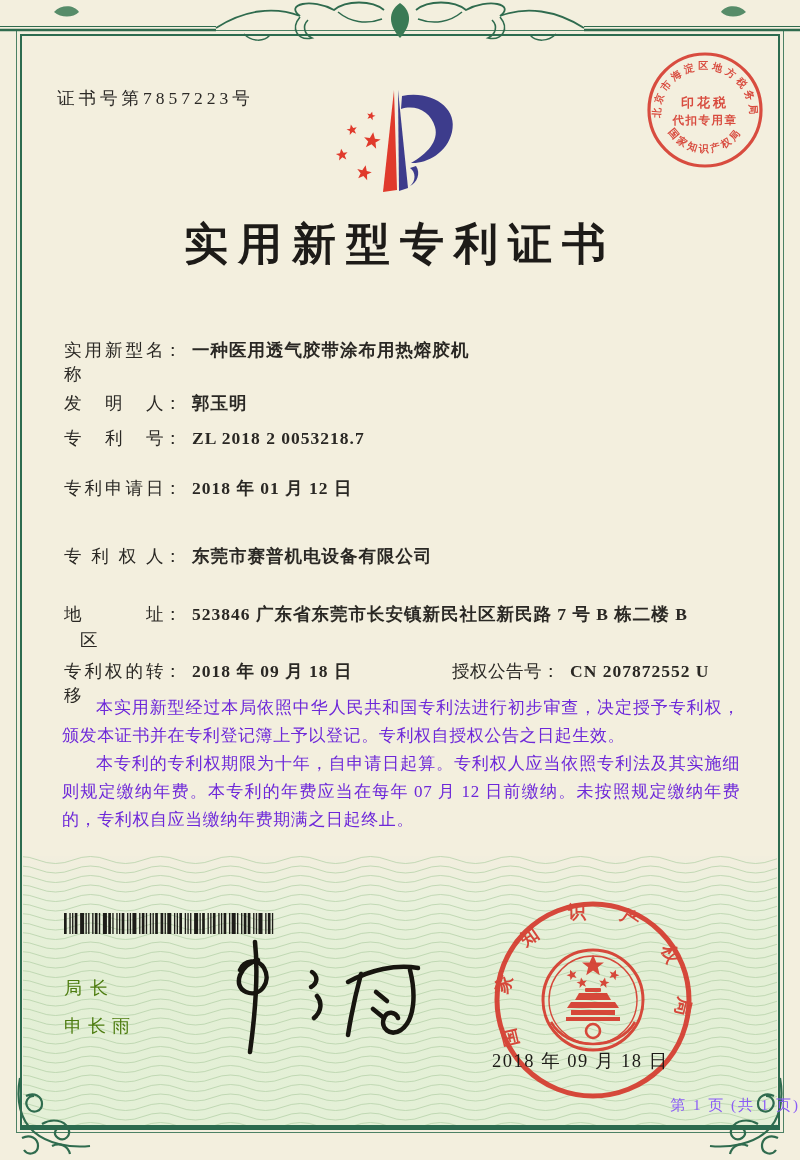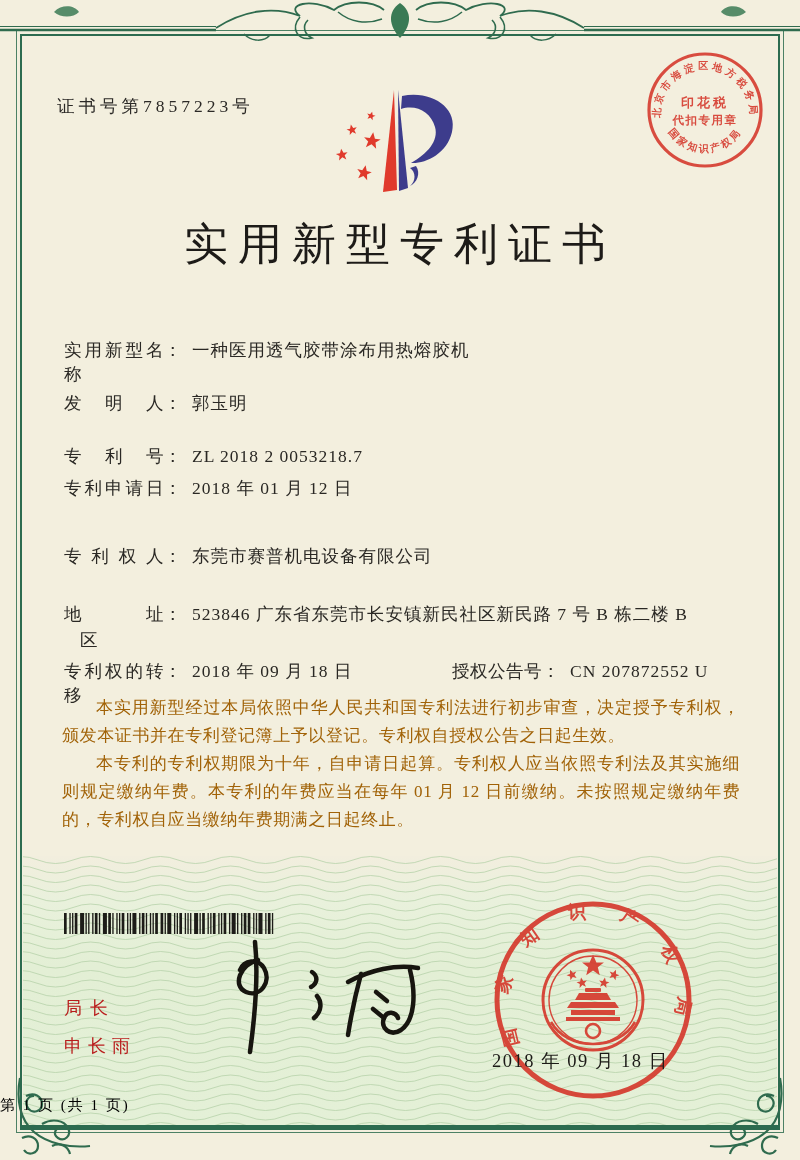--- a/index.html
+++ b/index.html
@@ -14,39 +14,39 @@
   .frame-outer{position:absolute;left:16px;top:30px;width:768px;height:1103px;
     border:1px solid #4c8165;box-sizing:border-box;z-index:6;pointer-events:none;}
   .frame-inner{position:absolute;left:20px;top:34px;width:760px;height:1096px;
     border:2px solid #2c6b4f;border-bottom-width:5px;box-sizing:border-box;z-index:6;pointer-events:none;}
   
   .wave-zone{position:absolute;left:23px;top:856px;width:754px;height:271px;z-index:1;
     background:linear-gradient(180deg,#f2eede 0px,#e9f1dc 45px,#e3efd5 110px,#e4f0d7 100%);overflow:hidden;}
   .wave-zone svg{display:block;}
   .wave-zone path{fill:none;stroke:#b7d2aa;stroke-width:1;opacity:.8;}
   
-  .cert-no{position:absolute;left:57px;top:86px;font-size:17.5px;letter-spacing:4px;color:#2b2926;z-index:10;margin-top:8px;}
+  .cert-no{position:absolute;left:57px;top:86px;font-size:17.5px;letter-spacing:4px;color:#2b2926;z-index:10;}
   .title{position:absolute;left:0;top:215px;width:800px;text-align:center;
-    font-size:44px;font-weight:normal;letter-spacing:10px;color:#1d1b18;z-index:10;}
+    font-size:44px;font-weight:bold;letter-spacing:10px;color:#1d1b18;z-index:10;}
   
   .frow{position:absolute;left:64px;font-size:17.5px;color:#2a2824;letter-spacing:.5px;z-index:10;}
   .flabel{display:inline-block;width:100px;text-align:justify;text-align-last:justify;vertical-align:top;}
   .fcolon{margin-right:10px;}
-  .fval{letter-spacing:1px;}
+  .fval{letter-spacing:1px;font-weight:bold;}
   .addr2{padding-left:16px;line-height:24px;margin-top:2px;letter-spacing:1px;}
   
   .paras{position:absolute;left:62px;top:694px;width:678px;z-index:10;}
   .paras p{margin:0;text-indent:2em;font-size:17px;line-height:28px;text-align:justify;
-    letter-spacing:.6px;color:#a16207;}
-  
-  .director{position:absolute;left:64px;font-size:18px;color:#b91c1c;z-index:10;margin-top:20px;}
+    letter-spacing:.6px;color:#6d28d9;}
+  
+  .director{position:absolute;left:64px;font-size:18px;color:#4d7c0f;z-index:10;}
   .seal-date{position:absolute;left:492px;top:1048px;width:215px;font-size:18.5px;
     letter-spacing:1.5px;color:#1c1a17;z-index:12;}
-  .footer{position:absolute;left:0;top:1096px;width:800px;text-align:left;
-    font-size:15px;letter-spacing:2px;color:#000000;z-index:10;}
+  .footer{position:absolute;left:0;top:1096px;width:800px;text-align:right;
+    font-size:15px;letter-spacing:2px;color:#8b5cf6;z-index:10;}
   
   svg{overflow:visible;}
   .seal-svg text{font-family:"Liberation Serif","DejaVu Serif",serif;font-weight:bold;}
   .ornament path{vector-effect:non-scaling-stroke;}
 </style>
 </head>
 <body>
 
 <div class="wave-zone">
   <svg id="wave-svg" width="754" height="271" viewBox="0 0 754 271">
@@ -159,21 +159,21 @@
 </svg>
 
 <div class="title">实用新型专利证书</div>
 
 <div class="frow" style="top:338px">
   <span class="flabel">实用新型名称</span><span class="fcolon">：</span><span class="fval">一种医用透气胶带涂布用热熔胶机</span>
 </div>
 <div class="frow" style="top:391px">
   <span class="flabel">发明人</span><span class="fcolon">：</span><span class="fval">郭玉明</span>
 </div>
-<div class="frow" style="top:444px">
+<div class="frow" style="top:426px">
   <span class="flabel">专利号</span><span class="fcolon">：</span><span class="fval">ZL 2018 2 0053218.7</span>
 </div>
 <div class="frow" style="top:476px">
   <span class="flabel">专利申请日</span><span class="fcolon">：</span><span class="fval">2018 年 01 月 12 日</span>
 </div>
 <div class="frow" style="top:544px">
   <span class="flabel">专利权人</span><span class="fcolon">：</span><span class="fval">东莞市赛普机电设备有限公司</span>
 </div>
 <div class="frow" style="top:602px;width:678px">
   <span class="flabel">地址</span><span class="fcolon">：</span><span class="fval">523846 广东省东莞市长安镇新民社区新民路 7 号 B 栋二楼 B</span>
@@ -181,21 +181,21 @@
 </div>
 <div class="frow" style="top:659px">
   <span class="flabel">专利权的转移</span><span class="fcolon">：</span><span class="fval">2018 年 09 月 18 日</span>
 </div>
 <div class="frow" style="top:659px;left:452px">
   <span>授权公告号</span><span class="fcolon">：</span><span class="fval">CN 207872552 U</span>
 </div>
 
 <div class="paras">
   <p>本实用新型经过本局依照中华人民共和国专利法进行初步审查，决定授予专利权，颁发本证书并在专利登记簿上予以登记。专利权自授权公告之日起生效。</p>
-  <p>本专利的专利权期限为十年，自申请日起算。专利权人应当依照专利法及其实施细则规定缴纳年费。本专利的年费应当在每年 01 月 12 日前缴纳。未按照规定缴纳年费的，专利权自应当缴纳年费期满之日起终止。</p>
+  <p>本专利的专利权期限为十年，自申请日起算。专利权人应当依照专利法及其实施细则规定缴纳年费。本专利的年费应当在每年 07 月 12 日前缴纳。未按照规定缴纳年费的，专利权自应当缴纳年费期满之日起终止。</p>
 </div>
 
 <svg class="abs" style="left:64px;top:913px;z-index:10" width="228" height="21" viewBox="0 0 170 21" preserveAspectRatio="none">
   <g id="barcode-bars" fill="#1d1c18">
       <rect x="0" y="0" width="2" height="21"></rect>
       <rect x="4" y="0" width="1" height="21"></rect>
       <rect x="6" y="0" width="1" height="21"></rect>
       <rect x="8" y="0" width="2" height="21"></rect>
       <rect x="12" y="0" width="3" height="21"></rect>
       <rect x="16" y="0" width="1" height="21"></rect>

